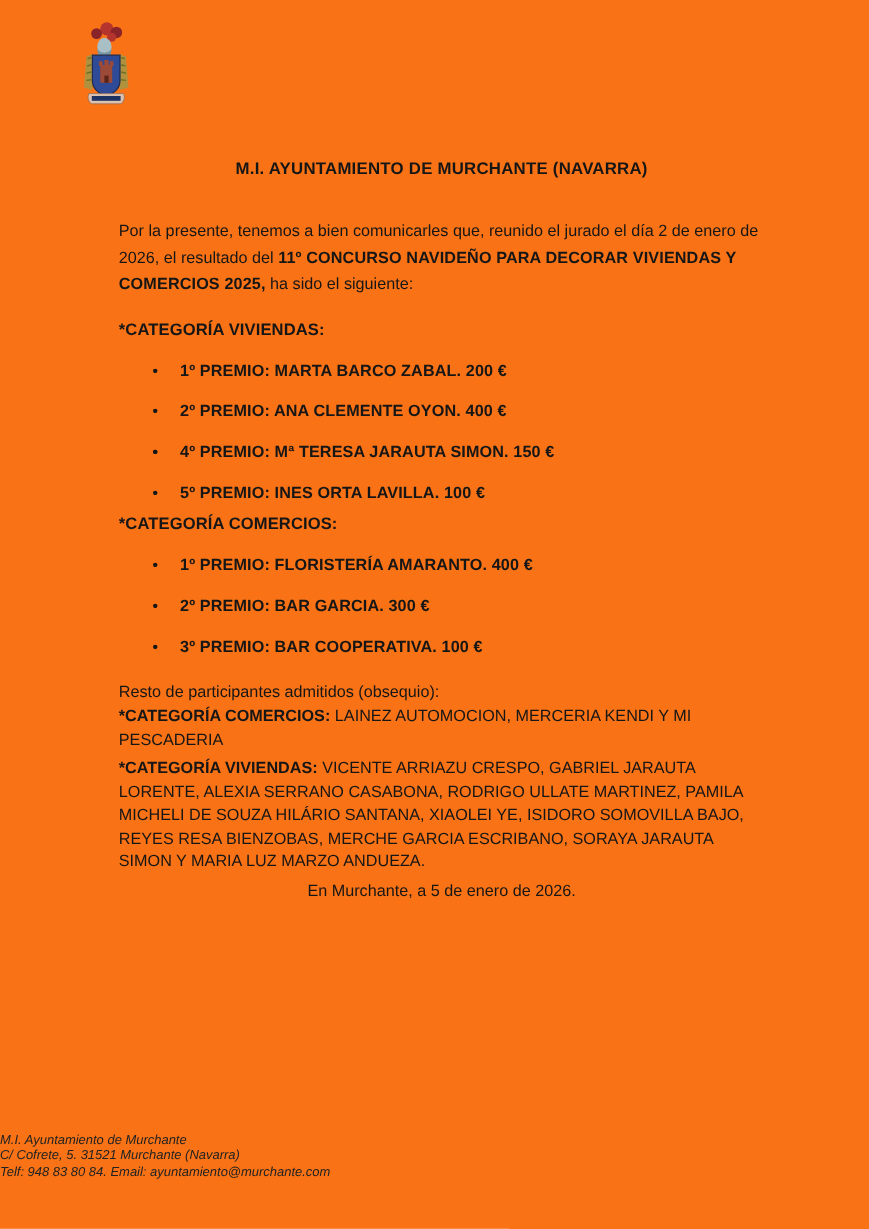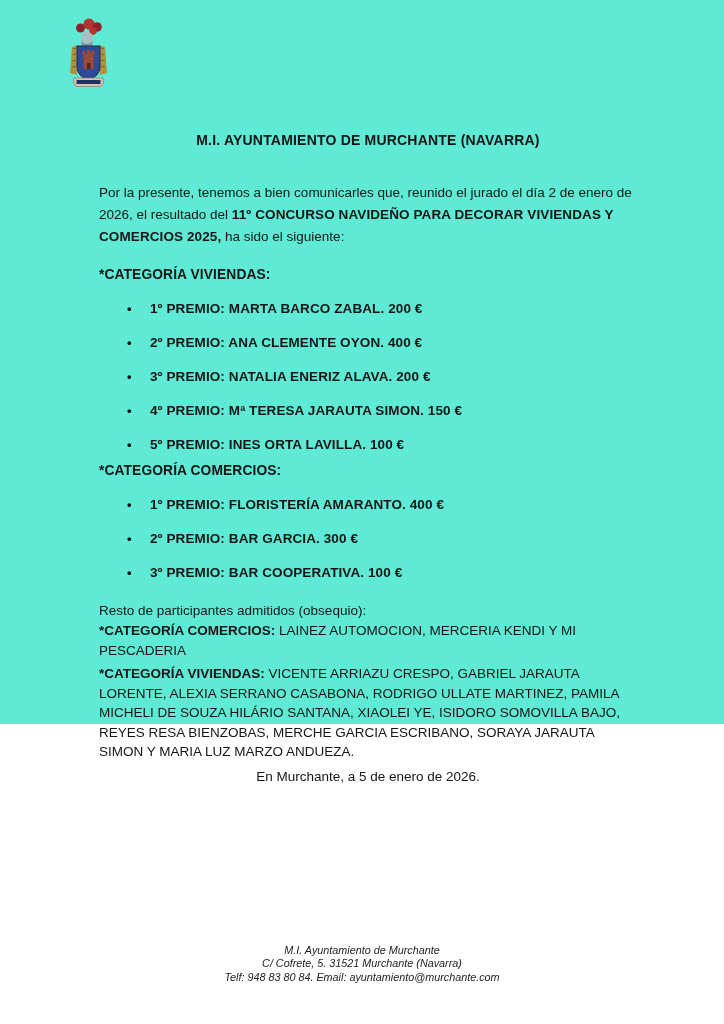--- a/index.html
+++ b/index.html
@@ -4,21 +4,21 @@
 <style>
   * { margin:0; padding:0; box-sizing:border-box; }
   html,body { background:#ffffff; }
   body {
     width:724px; height:1024px;
     font-family:"Liberation Sans", sans-serif;
     color:#161616;
     position:relative;
     overflow:hidden;
   }
-  .page { position:relative; width:724px; height:724px; background:#5eead4; }
+  .page { position:relative; width:724px; height:1024px; background:#f97316; }
 
   .logo { position:absolute; left:66px; top:17px; width:45px; height:71px; }
 
   .content { position:absolute; left:99px; top:0; width:538px; font-size:13.5px; }
 
   .title {
     margin-top:133px;
     text-align:center;
     font-size:14px; font-weight:bold;
     line-height:15px; letter-spacing:0.2px;
@@ -46,21 +46,20 @@
   .prize-item .bullet { position:absolute; left:28px; top:0; font-size:13px; }
 
   .resto { margin-top:22px; line-height:16px; }
   .resto-par { margin-top:4px; line-height:19.5px; }
   .resto-par.comercios { margin-top:2px; }
   .thanks { margin-top:6px; line-height:16px; }
   .dateline { margin-top:7px; line-height:16px;text-align:center; }
 
   .footer {
     position:absolute; left:0; top:944px; width:724px;
-    text-align:center;
     font-style:italic;
     font-size:10.8px; line-height:13.4px;
     color:#222222;
   }
 </style>
 </head>
 <body>
 
 <div class="page">
 
@@ -103,21 +102,21 @@
 
     <h1 class="title">M.I. AYUNTAMIENTO DE MURCHANTE (NAVARRA)</h1>
 
     <p class="intro"><span>Por la presente, tenemos a bien comunicarles que, reunido el jurado el día 2 de enero de 2026, el resultado del </span><strong>11º CONCURSO NAVIDEÑO PARA DECORAR VIVIENDAS Y COMERCIOS 2025,</strong><span> ha sido el siguiente:</span></p>
 
     <h2 class="cat-heading">*CATEGORÍA VIVIENDAS:</h2>
 
     <ul class="prize-list">
       <li class="prize-item"><span class="bullet">•</span><span>1º PREMIO: MARTA BARCO ZABAL. 200 €</span></li>
       <li class="prize-item"><span class="bullet">•</span><span>2º PREMIO: ANA CLEMENTE OYON. 400 €</span></li>
-      <li class="prize-item"><span class="bullet">•</span><span>3º PREMIO: NATALIA ENERIZ ALAVA. 200 €</span></li>
+      <li class="prize-item"><span class="bullet">•</span></li>
       <li class="prize-item"><span class="bullet">•</span><span>4º PREMIO: Mª TERESA JARAUTA SIMON. 150 €</span></li>
       <li class="prize-item"><span class="bullet">•</span><span>5º PREMIO: INES ORTA LAVILLA. 100 €</span></li>
     </ul>
 
     <h2 class="cat-heading comercios">*CATEGORÍA COMERCIOS:</h2>
 
     <ul class="prize-list">
       <li class="prize-item"><span class="bullet">•</span><span>1º PREMIO: FLORISTERÍA AMARANTO. 400 €</span></li>
       <li class="prize-item"><span class="bullet">•</span><span>2º PREMIO: BAR GARCIA. 300 €</span></li>
       <li class="prize-item"><span class="bullet">•</span><span>3º PREMIO: BAR COOPERATIVA. 100 €</span></li>

